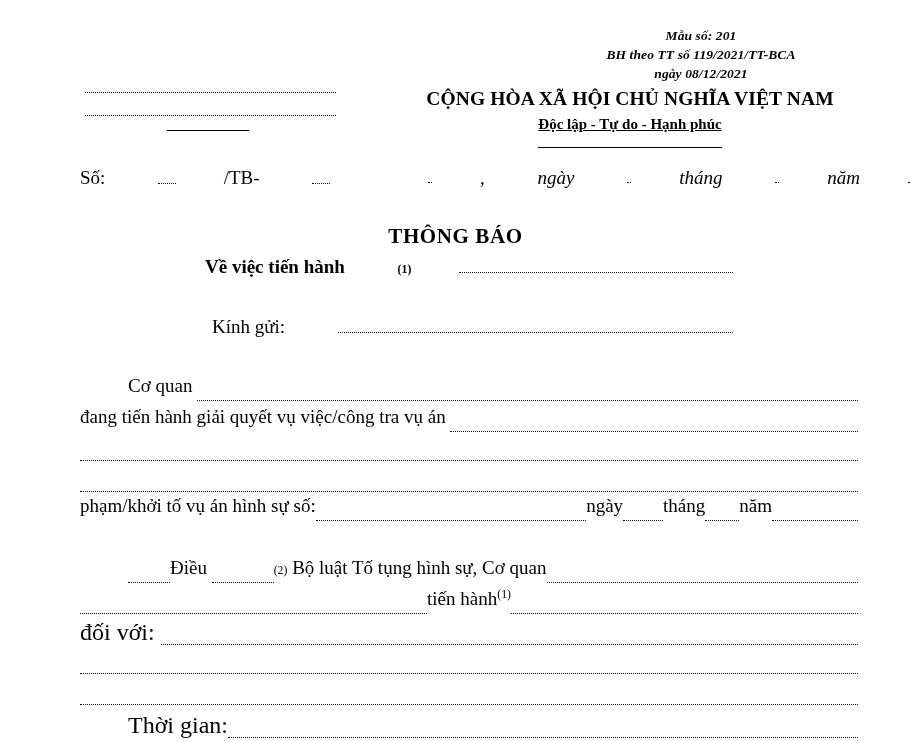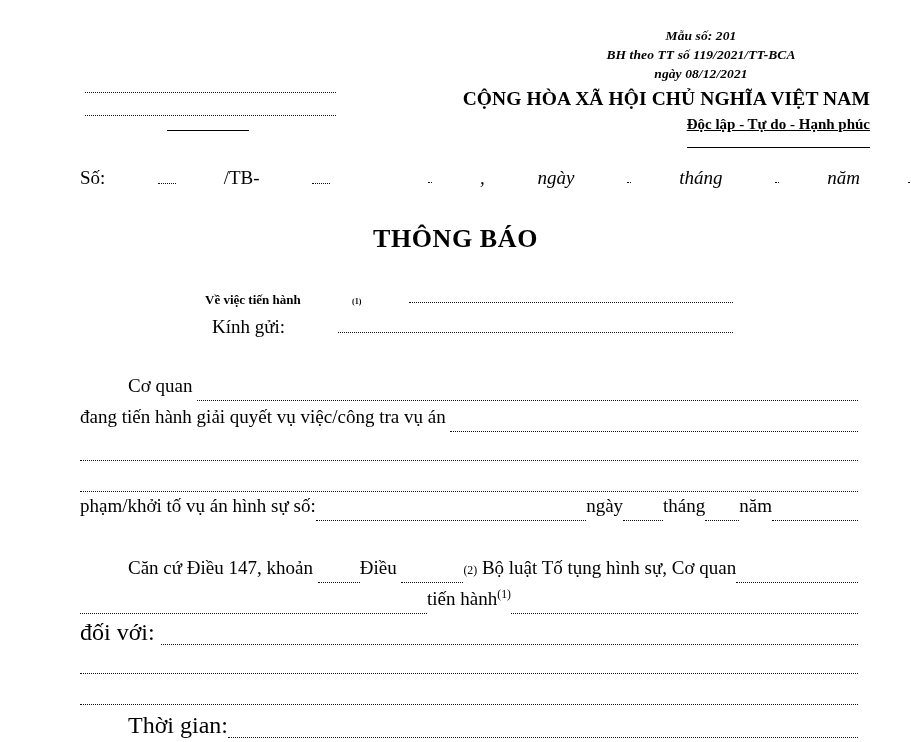--- a/index.html
+++ b/index.html
@@ -70,21 +70,21 @@
     font-size: 19px;
   }
   #number-line .lbl { white-space: pre; }
 
   
   #national-heading {
     position: absolute;
     top: 88px;
     left: 390px;
     width: 480px;
-    text-align: right;
+    text-align: center;
   }
   #national-name {
     font-size: 19.5px;
     font-weight: bold;
     letter-spacing: 0.1px;
     white-space: nowrap;
   }
   #national-motto {
     font-size: 15px;
     font-weight: bold;
@@ -107,34 +107,33 @@
   #date-line .dots { margin-bottom: 6px; }
   #date-line .w { white-space: pre; }
 
   
   #doc-title {
     position: absolute;
     top: 224px;
     left: 0;
     width: 911px;
     text-align: center;
-    font-size: 26px;
+    font-size: 21px;
     font-weight: bold;
     letter-spacing: 0.6px;
   }
 
   
   #subject-line {
     position: absolute;
     top: 256px;
     left: 205px;
     width: 528px;
-    font-size: 13px;
-    font-weight: bold;
-    margin-top: 36px;
+    font-size: 19px;
+    font-weight: bold;
   }
   sup { font-size: 0.62em; vertical-align: super; font-weight: normal; }
   #subject-line sup { font-weight: bold; }
 
   
   #recipient-line {
     position: absolute;
     top: 316px;
     left: 212px;
     width: 521px;
@@ -277,21 +276,20 @@
     <span class="dots" style="max-width:40px"></span>
     <span class="nw">tháng</span>
     <span class="dots" style="max-width:34px"></span>
     <span class="nw">năm</span>
     <span class="dots" style="max-width:86px"></span>
   </div>
 </div>
 
 <div id="basis-para">
   <div id="basis-line1">
-    <span class="nw">Căn cứ Điều 147, khoản </span>
     <span class="dots" style="max-width:42px"></span>
     <span class="nw">Điều </span>
     <span class="dots" style="max-width:62px"></span>
     <sup>(2)</sup>
     <span class="nw"> Bộ luật Tố tụng hình sự, Cơ quan</span>
     <span class="dots"></span>
   </div>
   <div id="basis-line2">
     <span class="dots"></span>
     <span class="nw">tiến hành</span>

